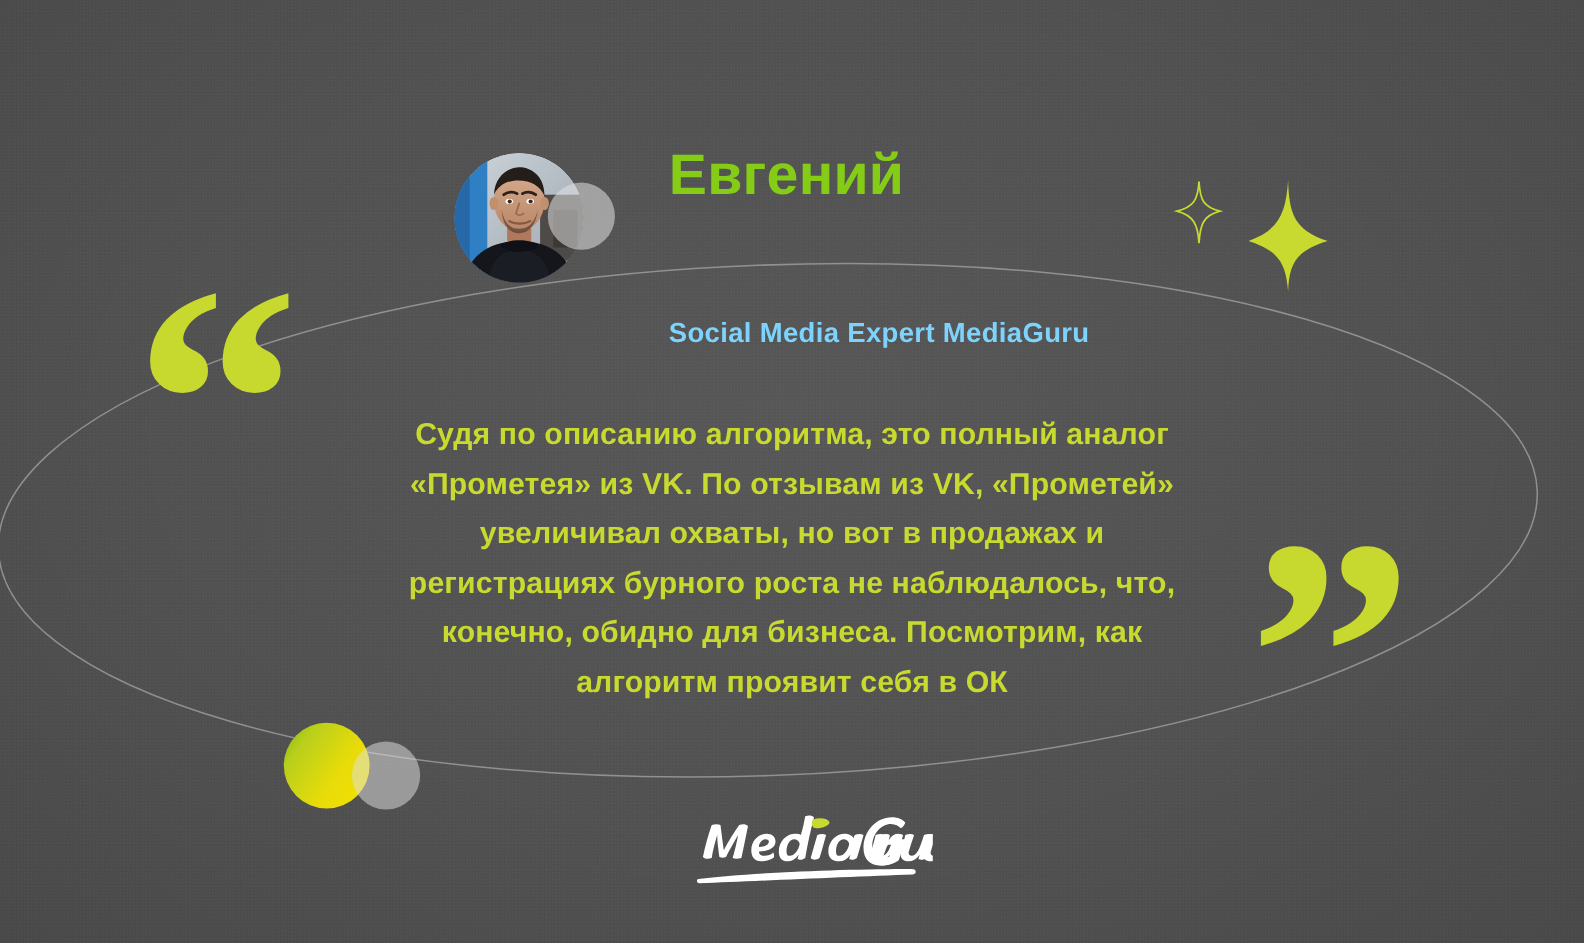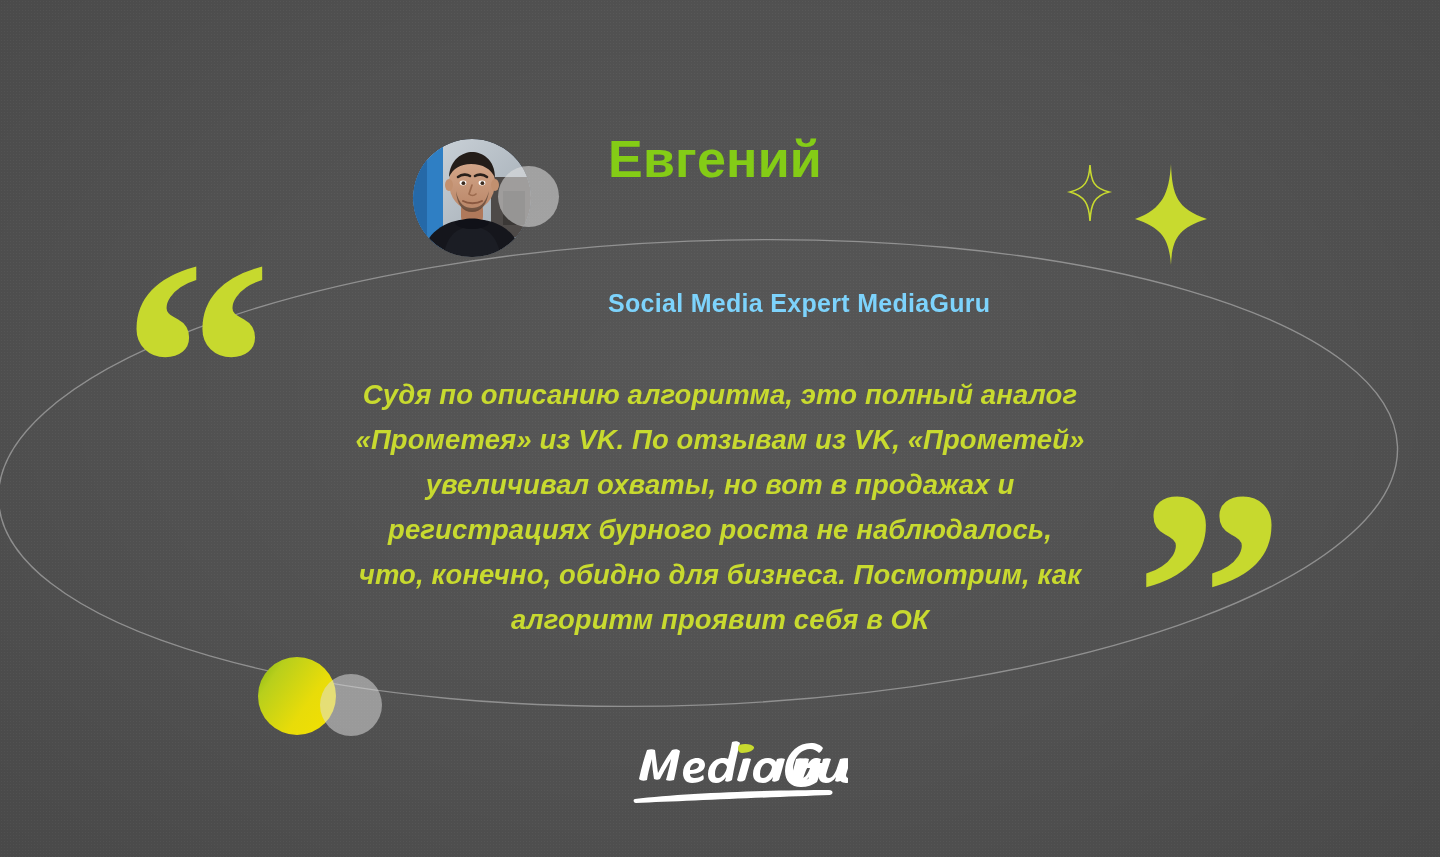--- a/index.html
+++ b/index.html
@@ -155,21 +155,20 @@
     left: 355px;
     top: 372px;
     width: 730px;
     z-index: 6;
     text-align: center;
     color: #c8da2f;
     font-size: 27.5px;
     line-height: 45px;
     font-weight: 700;
     letter-spacing: .1px;
-    font-style: italic;
   }
 
   
   .circles {
     position: absolute;
     left: 258px;
     top: 657px;
     width: 130px;
     height: 90px;
     z-index: 4;

